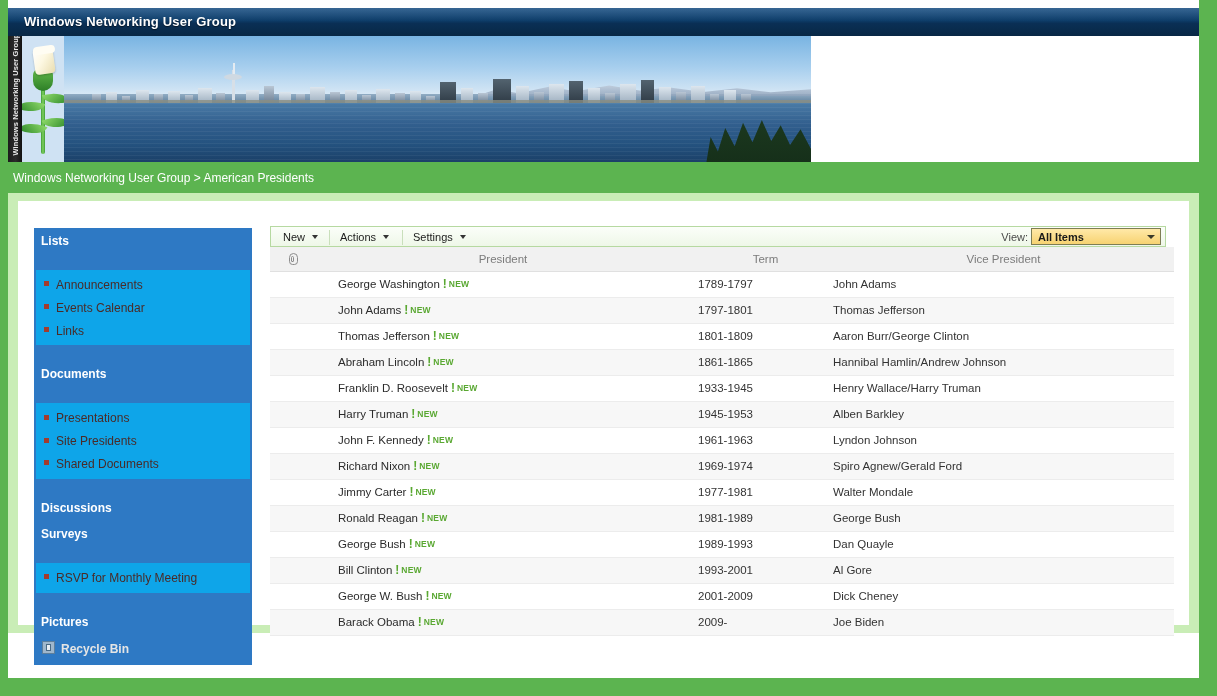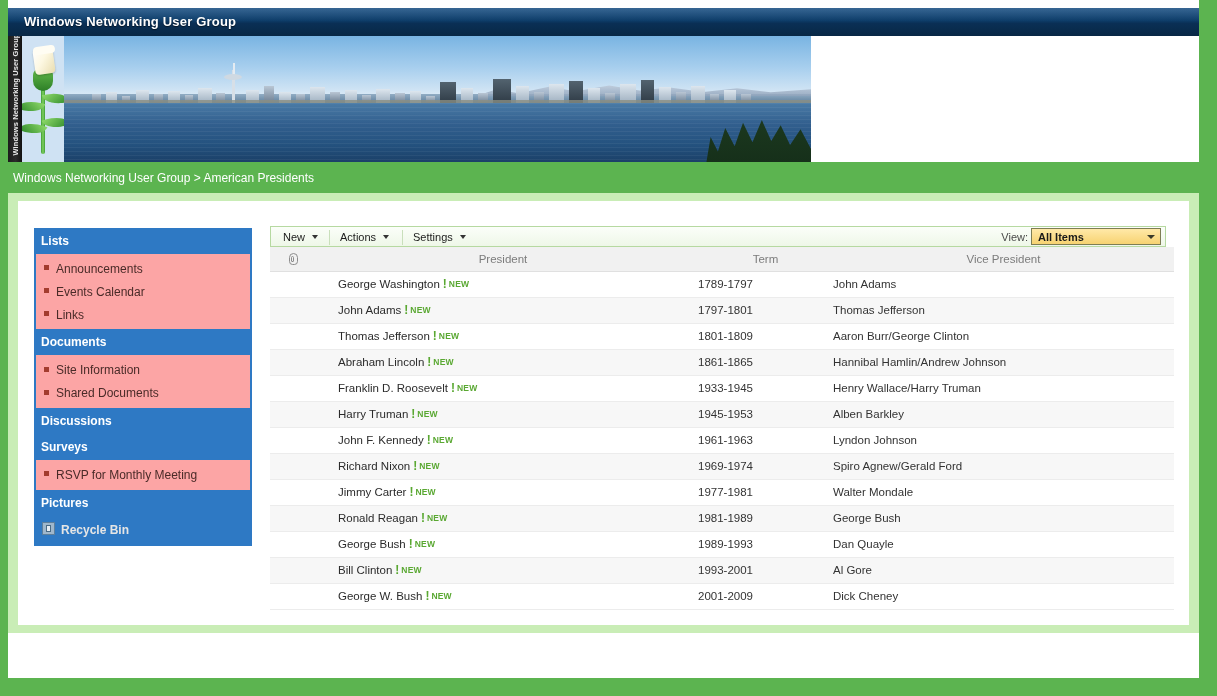--- a/index.html
+++ b/index.html
@@ -262,23 +262,23 @@
   }
   .nav-header {
     background: #2e79c4;
     color: #ffffff;
     font-weight: bold;
     font-size: 12px;
     padding: 6px 0 6px 7px;
     line-height: 14px;
   }
   .nav-group {
-    background: #fca5a5;
+    background: #0ea5e9;
     padding: 3px 0 4px 0;
-    margin: 0 2px;
+    margin: 16px 2px;
   }
   .nav-item {
     display: block;
     color: #4a2b28;
     padding: 3px 0 3px 8px;
     line-height: 16px;
     white-space: nowrap;
     cursor: pointer;
   }
   .nav-bullet {
@@ -583,21 +583,24 @@
         <span class="nav-bullet"></span><span class="nav-item-label">Events Calendar</span>
       </div>
       <div class="nav-item">
         <span class="nav-bullet"></span><span class="nav-item-label">Links</span>
       </div>
     </div>
 
     <div class="nav-header">Documents</div>
     <div class="nav-group">
       <div class="nav-item">
-        <span class="nav-bullet"></span><span class="nav-item-label">Site Information</span>
+        <span class="nav-bullet"></span><span class="nav-item-label">Presentations</span>
+      </div>
+      <div class="nav-item">
+        <span class="nav-bullet"></span><span class="nav-item-label">Site Presidents</span>
       </div>
       <div class="nav-item">
         <span class="nav-bullet"></span><span class="nav-item-label">Shared Documents</span>
       </div>
     </div>
 
     <div class="nav-header">Discussions</div>
 
     <div class="nav-header">Surveys</div>
     <div class="nav-group">
@@ -718,18 +721,24 @@
             <td class="cell-pres"><span class="pres-name">Bill Clinton</span><span class="new-bang">!</span><span class="new-tag">NEW</span></td>
             <td class="cell-term">1993-2001</td>
             <td class="cell-vp">Al Gore</td>
           </tr>
           <tr>
             <td class="cell-attach"></td>
             <td class="cell-pres"><span class="pres-name">George W. Bush</span><span class="new-bang">!</span><span class="new-tag">NEW</span></td>
             <td class="cell-term">2001-2009</td>
             <td class="cell-vp">Dick Cheney</td>
           </tr>
+          <tr>
+            <td class="cell-attach"></td>
+            <td class="cell-pres"><span class="pres-name">Barack Obama</span><span class="new-bang">!</span><span class="new-tag">NEW</span></td>
+            <td class="cell-term">2009-</td>
+            <td class="cell-vp">Joe Biden</td>
+          </tr>
         </tbody>
     </table>
   </div>
 
 
 </div>
 
 </body></html>

